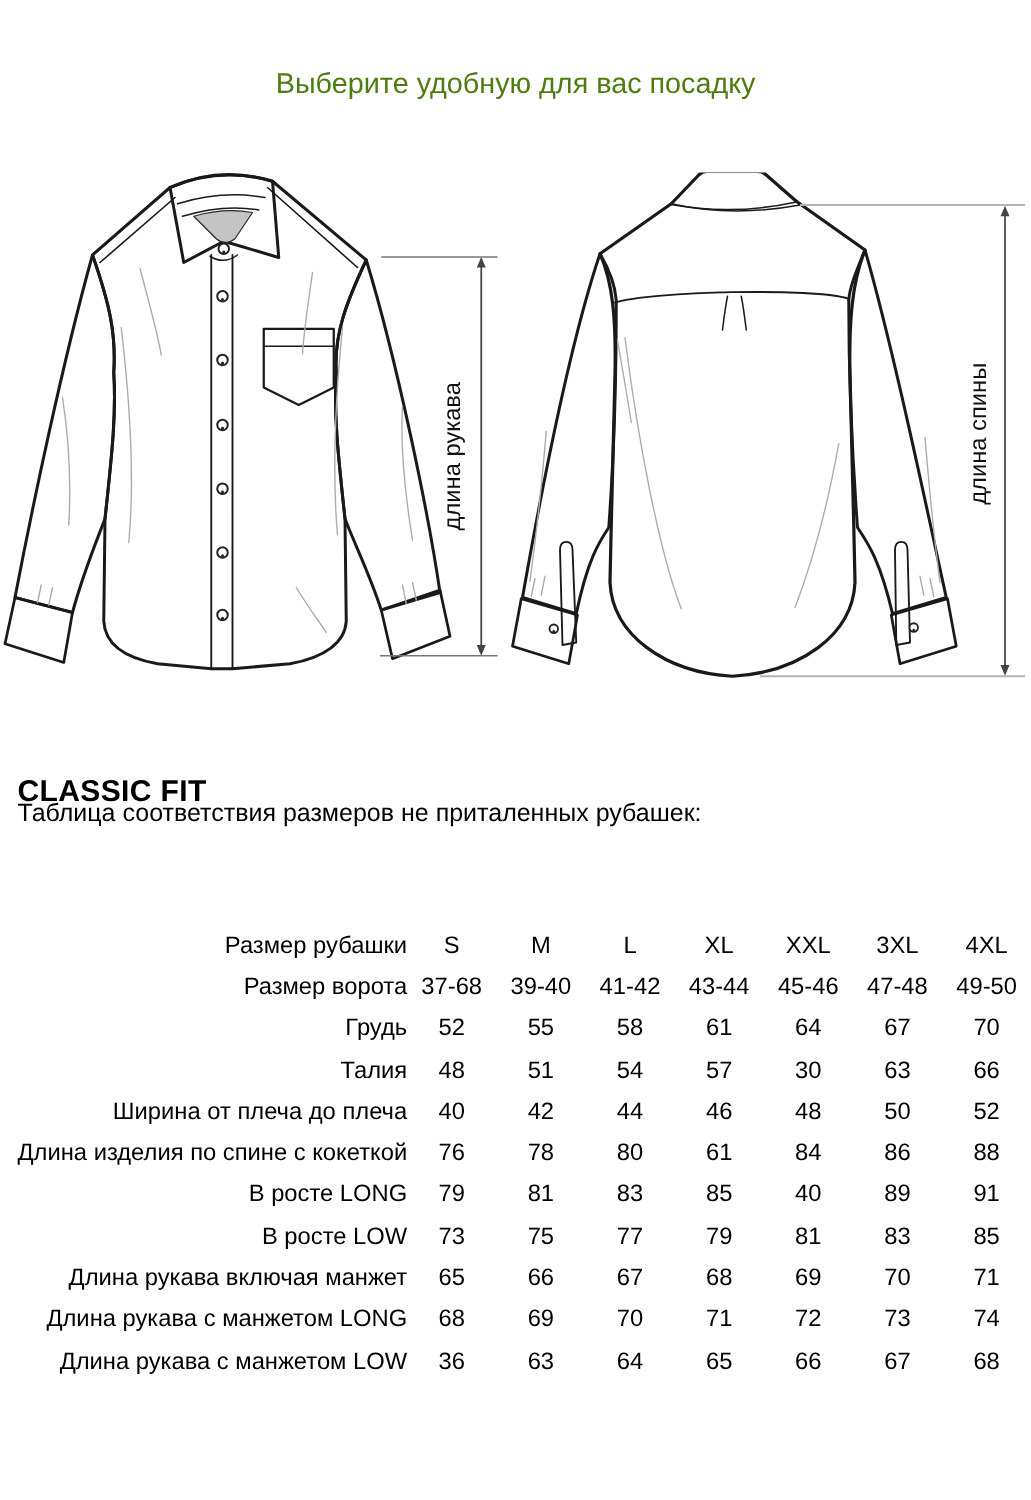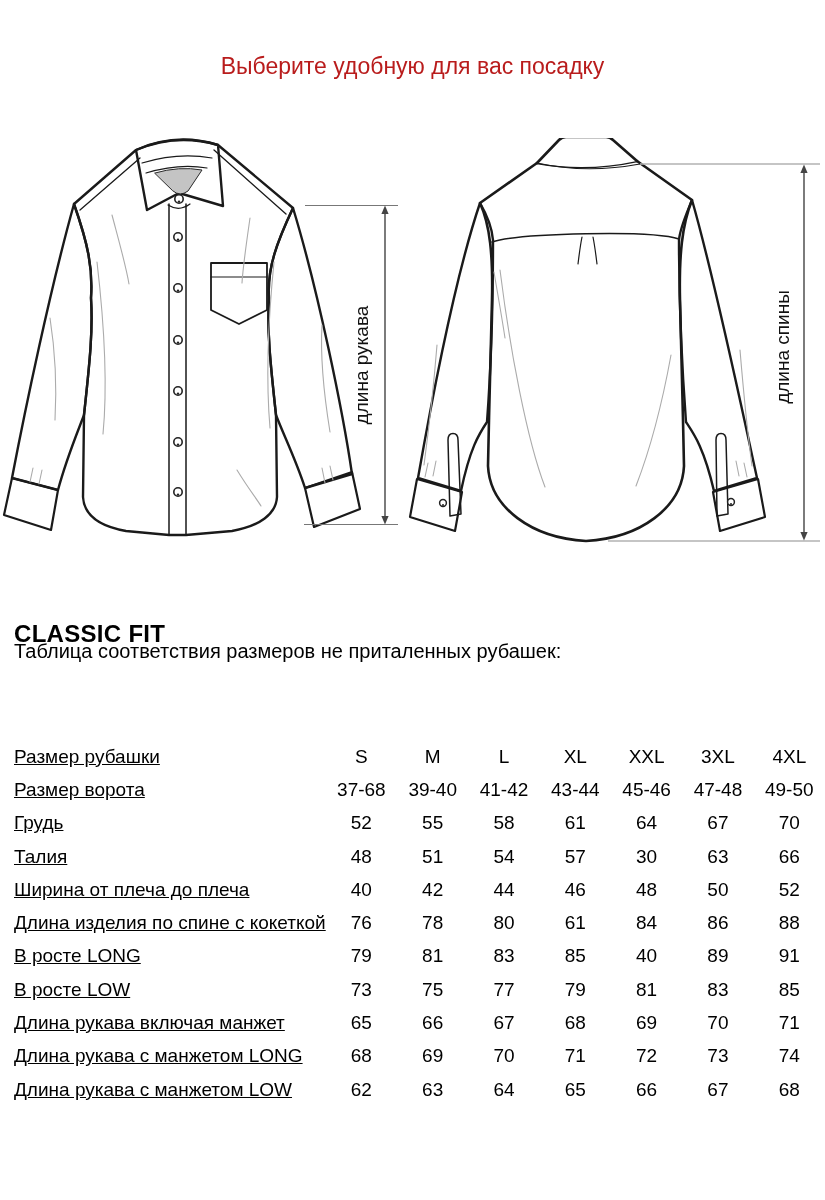--- a/index.html
+++ b/index.html
@@ -1,28 +1,28 @@
 <!DOCTYPE html>
 <html><head>
 <meta charset="utf-8">
 <style>
   html,body{margin:0;padding:0;}
   body{width:825px;height:1200px;position:relative;background:#ffffff;overflow:hidden;
        font-family:"Liberation Sans", sans-serif;color:#000;}
   .title{position:absolute;top:51px;left:0;width:825px;text-align:center;
-         font-size:23px;line-height:30px;color:#b91c1c;}
+         font-size:23px;line-height:30px;color:#4d7c0f;}
   .diagram-svg{position:absolute;top:138px;left:0;}
   .fit-heading{position:absolute;top:620px;left:14px;font-size:24px;font-weight:bold;
                letter-spacing:0.3px;}
   .table-caption{position:absolute;top:640px;left:14px;font-size:20px;}
   table.size-table{position:absolute;left:14px;top:740px;border-collapse:collapse;
                    table-layout:fixed;}
   table.size-table td{font-size:19px;text-align:center;padding:0;height:33.3px;
                       white-space:nowrap;vertical-align:middle;}
-  table.size-table td.rowlabel{text-align:left;width:266px;text-decoration:underline;}
+  table.size-table td.rowlabel{text-align:right;width:266px;}
   table.size-table td.val{width:78px;}
   .shirt-line{fill:none;stroke:#1a1a1a;}
   .crease{fill:none;stroke:#ababab;stroke-width:1.1;stroke-linecap:round;}
   .measure-label{font-size:19px;fill:#111;}
 </style>
 </head>
 <body>
 
 <div class="title">Выберите удобную для вас посадку</div>
 
@@ -233,21 +233,21 @@
         <td class="val">68</td>
         <td class="val">69</td>
         <td class="val">70</td>
         <td class="val">71</td>
         <td class="val">72</td>
         <td class="val">73</td>
         <td class="val">74</td>
       </tr>
       <tr>
         <td class="rowlabel">Длина рукава с манжетом LOW</td>
-        <td class="val">62</td>
+        <td class="val">36</td>
         <td class="val">63</td>
         <td class="val">64</td>
         <td class="val">65</td>
         <td class="val">66</td>
         <td class="val">67</td>
         <td class="val">68</td>
       </tr>
     </tbody>
 </table>
 

